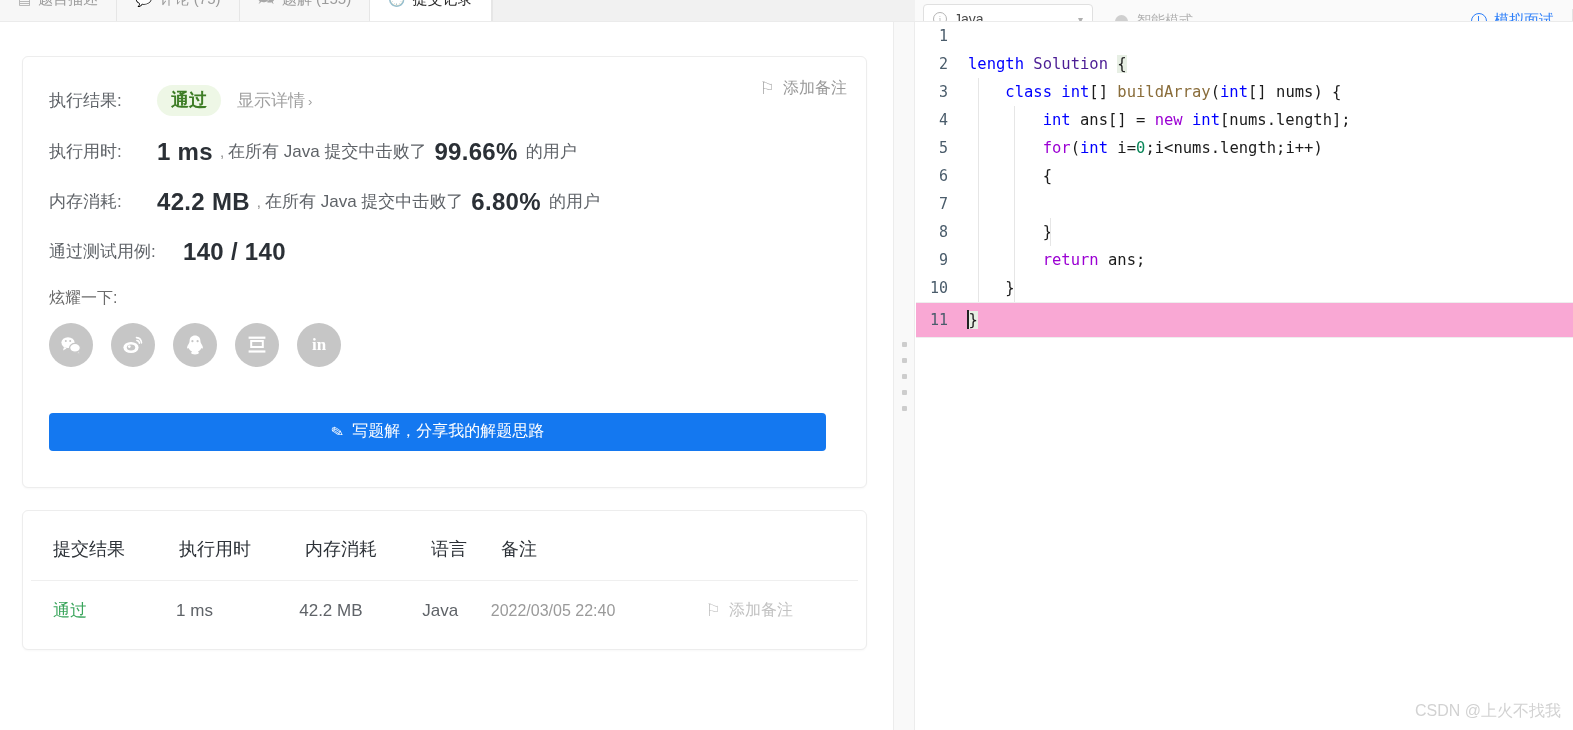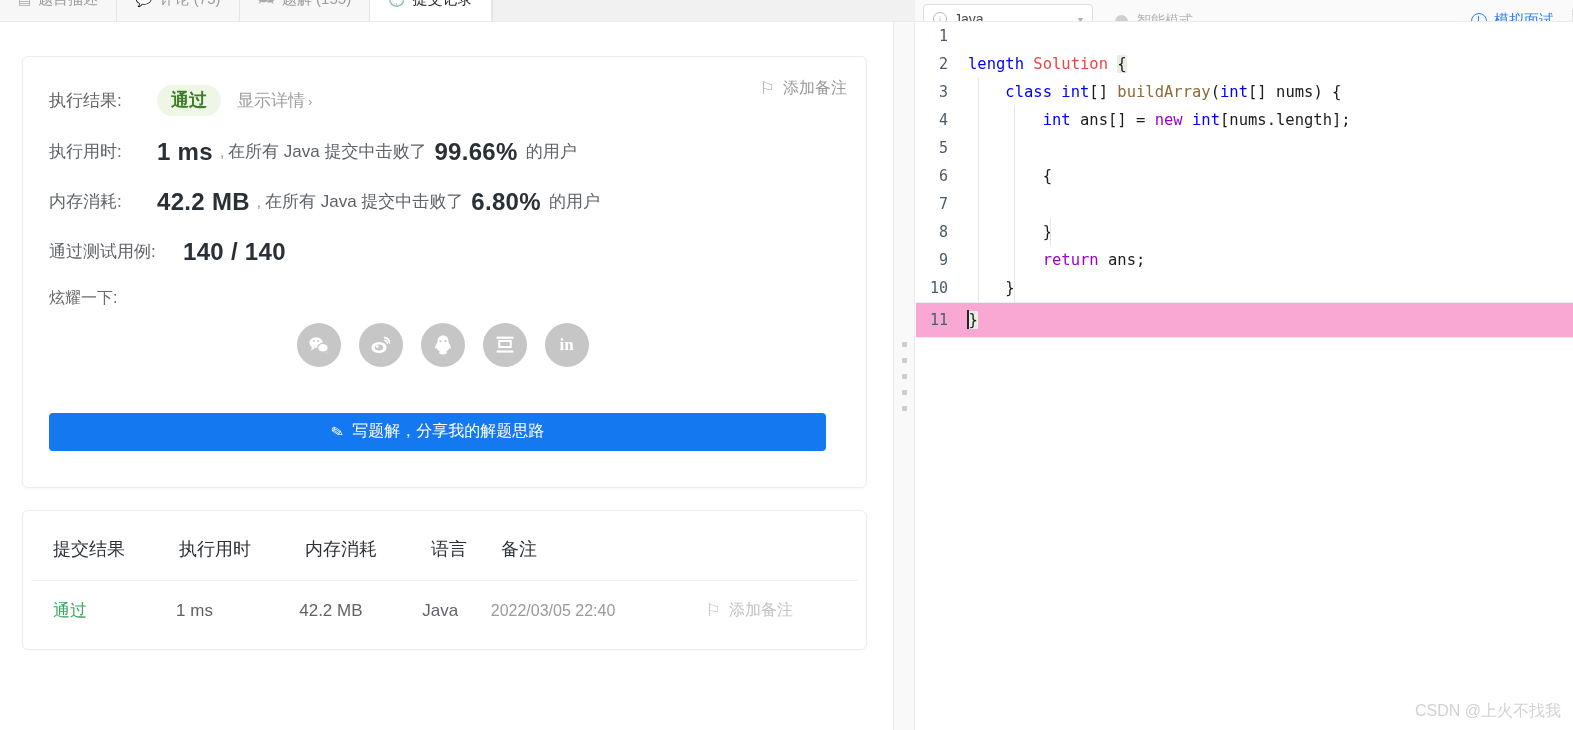--- a/index.html
+++ b/index.html
@@ -103,21 +103,21 @@
   .comma { font-size:15px; color:#8b8b8b; margin: 0 4px 0 7px;}
 
   .addnote-top {
     position:absolute; right: 46px; top: 56px;
     display:flex; align-items:center; gap:8px;
     font-size:16px; color:#999; cursor:pointer;
   }
   .flag-ic { display:inline-block; font-size:17px; color:#a9a9a9; line-height:1; }
 
   .boast-label { font-size:16px; color:#6b6b6b; margin: 6px 0 14px 0; }
-  .socials { display:flex; gap:18px; margin-bottom: 46px; justify-content: center;}
+  .socials { display:flex; gap:18px; margin-bottom: 46px;}
   .soc {
     width:44px;height:44px;border-radius:50%;background:#c6c6c6;
     display:flex;align-items:center;justify-content:center;
     color:#fff; cursor:pointer;
   }
   .soc svg { display:block; }
 
   .write-btn {
     display:flex;align-items:center;justify-content:center;gap:9px;
     height:38px; background:#1478f0; color:#fff; border-radius:4px;
@@ -168,21 +168,21 @@
     color:#4a5c6b; font-size:15px; flex:none; user-select:none;
   }
   .code { position:relative; padding-left: 6px; }
   .cursor {
     display:inline-block; width:1.5px; height:19px; background:#222;
     vertical-align:-4px; margin-left:-1px;
   }
   .sel-brace { background:#e7efe4; }
   .kw   { color:#0000ff; }
   .ctl  { color:#9b00d3; }
-  .typ  { color:#ef4444; }
+  .typ  { color:#4c1d95; }
   .fn   { color:#8a6d3b; }
   .num  { color:#098658; }
   .pln  { color:#1c1c1c; }
   .op   { color:#1c1c1c; }
 
   .guide-col {
     position:absolute; top:0; bottom:0; width:1px; background:#e6e6e6;
   }
 
   .watermark {
@@ -366,20 +366,21 @@
       <span class="code">    <span class="kw">class</span> <span class="kw">int</span><span class="op">[]</span> <span class="fn">buildArray</span><span class="op">(</span><span class="kw">int</span><span class="op">[]</span> <span class="pln">nums</span><span class="op">)</span> <span class="op">{</span></span>
     </div>
 
     <div class="codeline">
       <span class="gutter">4</span>
       <span class="code">        <span class="kw">int</span> <span class="pln">ans</span><span class="op">[] = </span><span class="ctl">new</span> <span class="kw">int</span><span class="op">[</span><span class="pln">nums.length</span><span class="op">];</span></span>
     </div>
 
     <div class="codeline">
       <span class="gutter">5</span>
+      <span class="code">        <span class="ctl">for</span><span class="op">(</span><span class="kw">int</span> <span class="pln">i</span><span class="op">=</span><span class="num">0</span><span class="op">;</span><span class="pln">i</span><span class="op">&lt;</span><span class="pln">nums.length</span><span class="op">;</span><span class="pln">i</span><span class="op">++)</span></span>
     </div>
 
     <div class="codeline">
       <span class="gutter">6</span>
       <span class="code op">        {</span>
     </div>
 
     <div class="codeline">
       <span class="gutter">7</span>
     </div>

